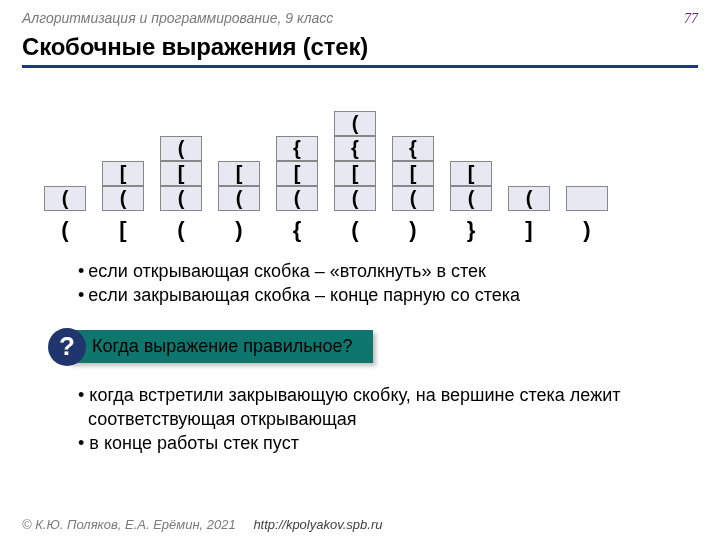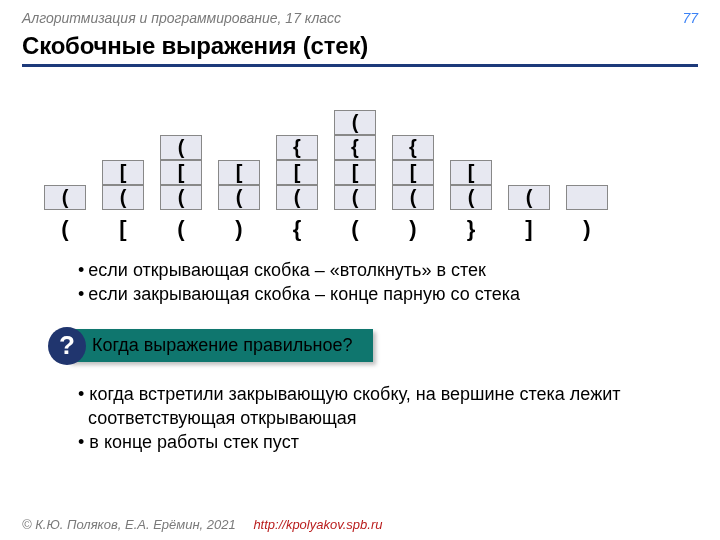--- a/index.html
+++ b/index.html
@@ -21,21 +21,21 @@
   }
   .header-line {
     display: flex;
     justify-content: space-between;
     align-items: baseline;
     font-style: italic;
     color: #7a7a7a;
     font-size: 14px;
     margin-bottom: 6px;
   }
-  .page-num { color:#3b82f6; font-style: italic; }
+  .page-num { color:#701a75; font-style: italic; font-family: Liberation Serif, serif; }
   .title {
     font-size: 24px;
     font-weight: bold;
     color: #000;
     margin: 4px 0 4px 0;
     letter-spacing: -0.2px;
   }
   .underline {
     height: 0;
     border-bottom: 3px solid #1d3a7a;
@@ -117,28 +117,28 @@
   .answers .item { text-indent:-10px; padding-left:10px;}
   .answers .item::before { content:"• "; }
   .footer {
     position:absolute;
     bottom:8px;
     left:22px;
     font-size:13px;
     color:#7a7a7a;
     font-style: italic;
   }
-  .footer .url { color:#b91c1c; margin-left:14px; font-style: italic;}
+  .footer .url { color:#404040; margin-left:14px; font-style: italic;}
 </style>
 </head>
 <body>
 
 <div class="page">
   <div class="header-line">
-    <span>Алгоритмизация и программирование, 17 класс</span>
+    <span>Алгоритмизация и программирование, 9 класс</span>
     <span class="page-num">77</span>
   </div>
 
   <div class="title">Скобочные выражения (стек)</div>
   <div class="underline"></div>
 
   <div class="stacks-row" id="stacks">
       <div class="stack-wrap">
         <div class="stack">
           <div class="cell empty-top"></div>

